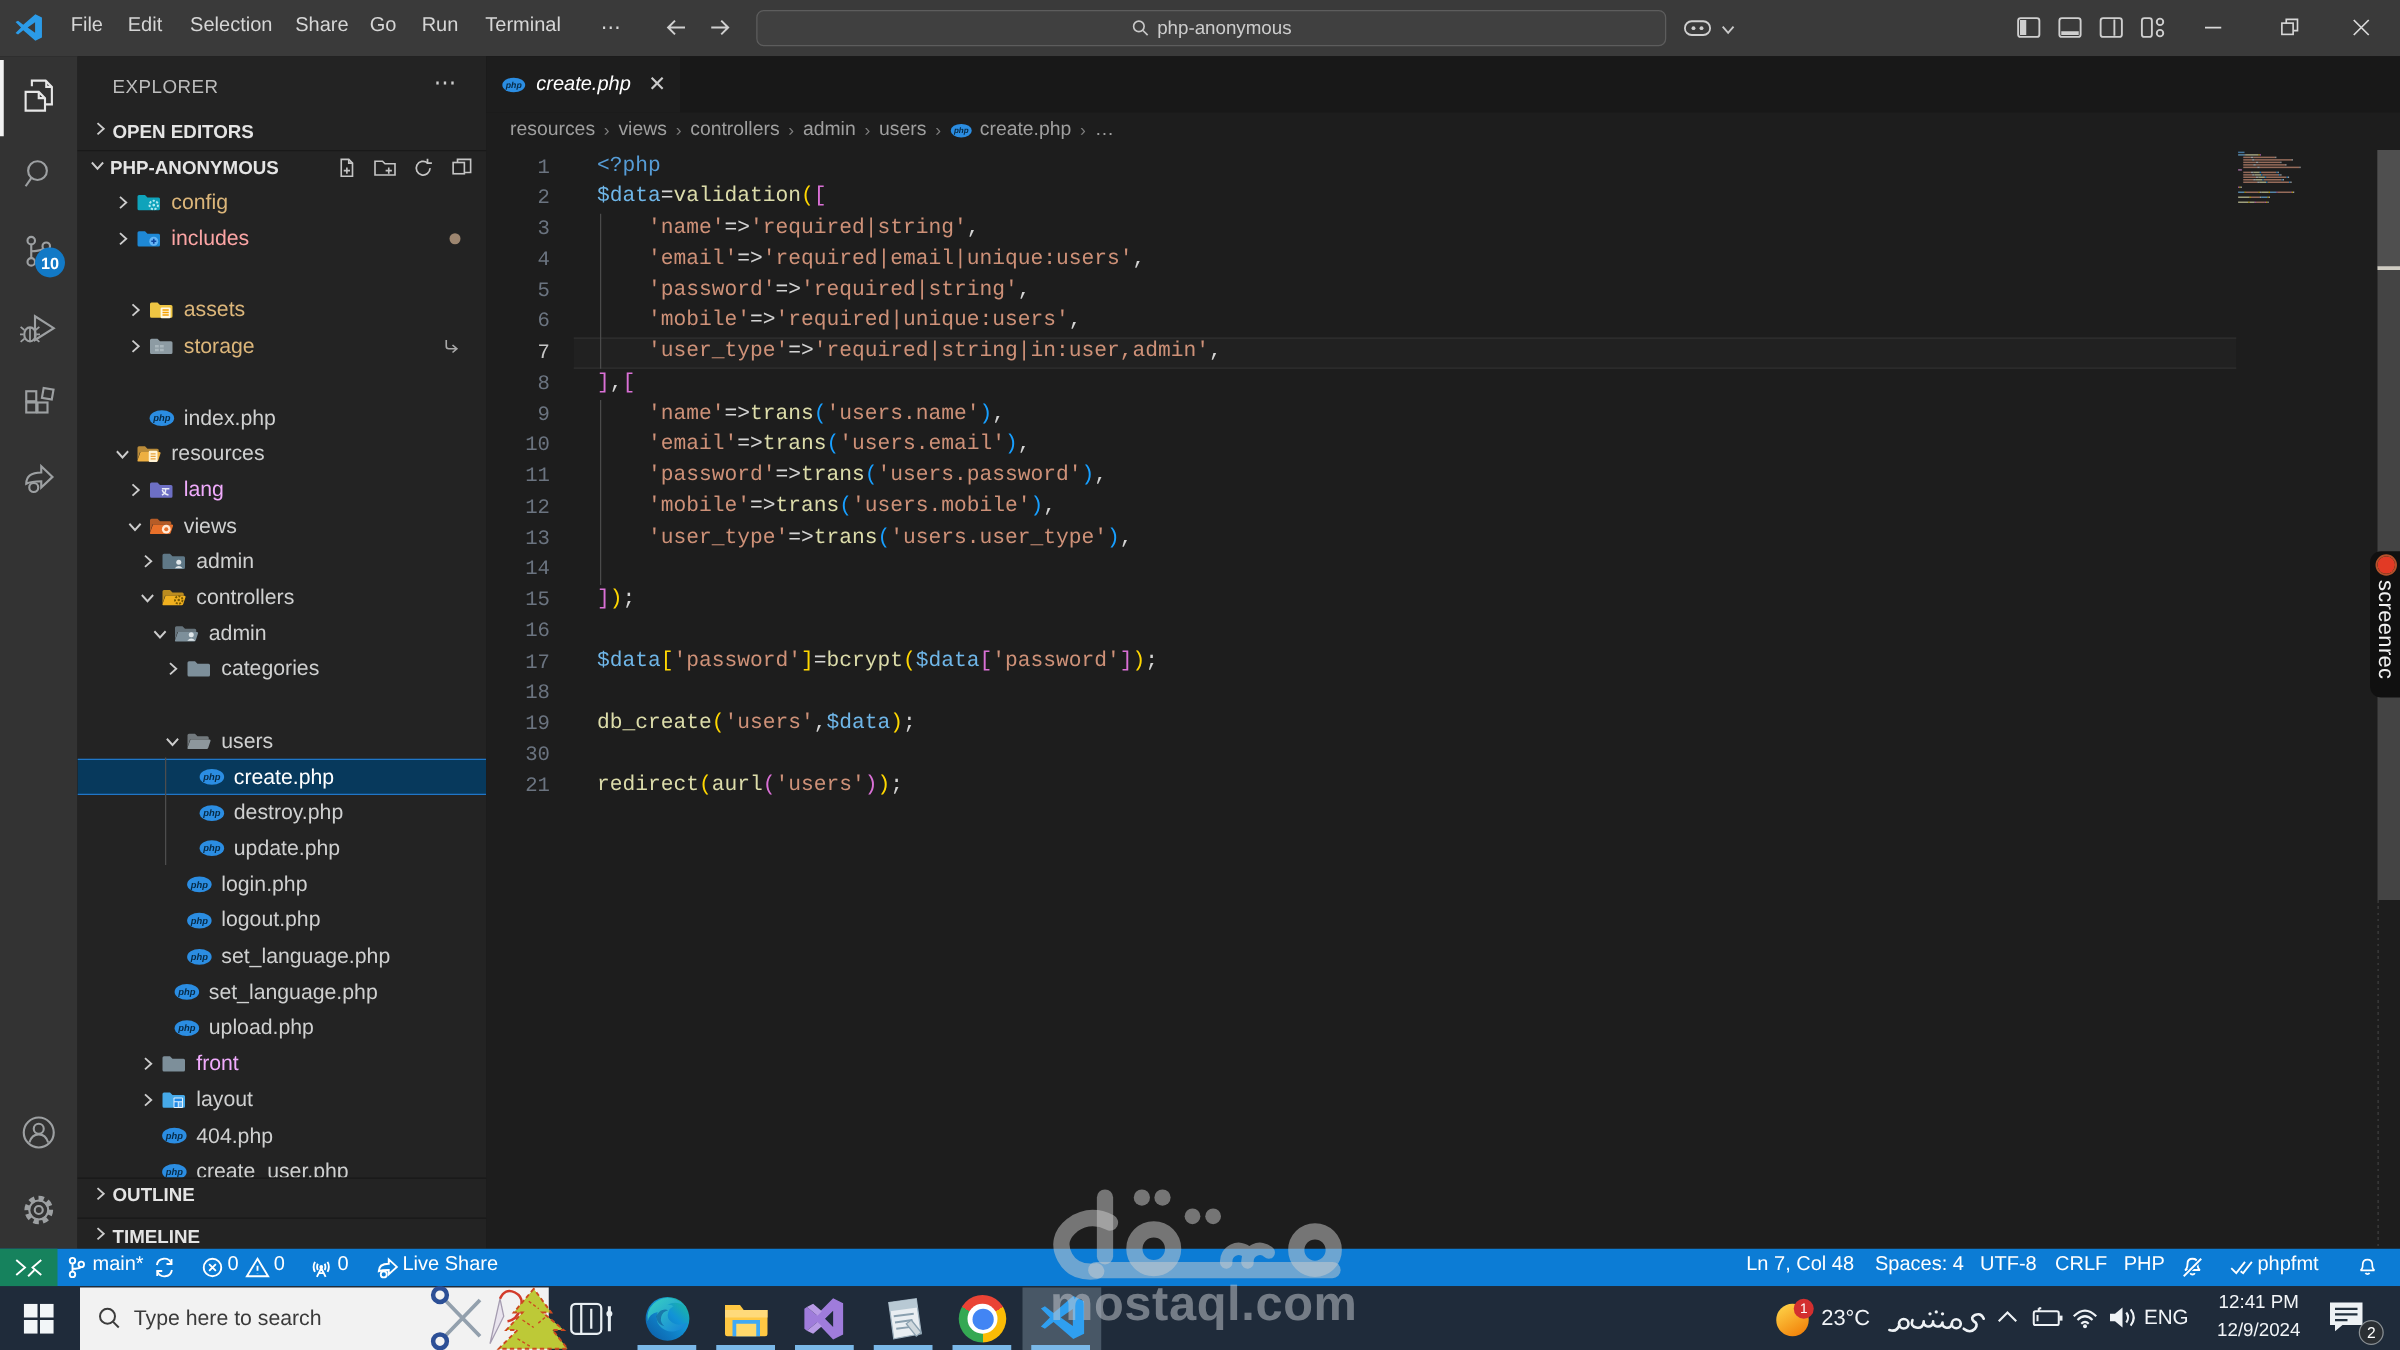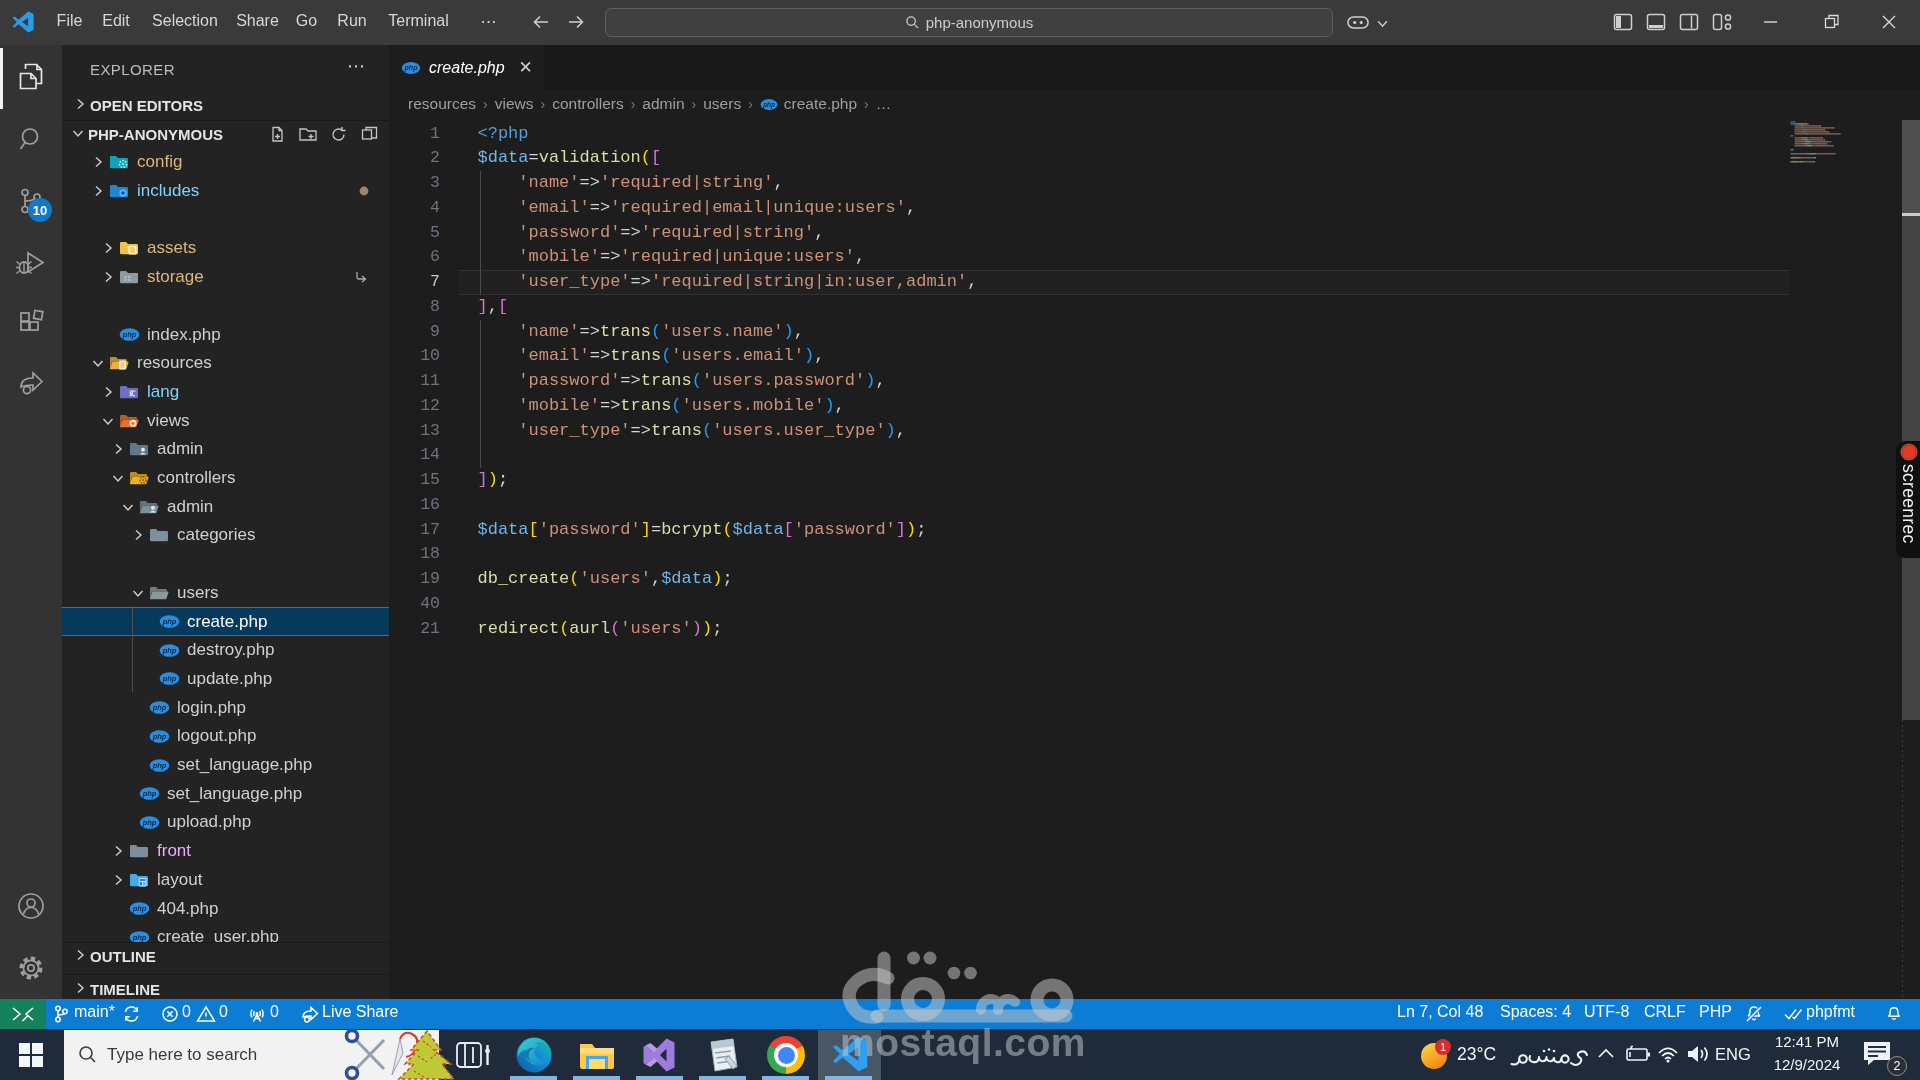--- a/index.html
+++ b/index.html
@@ -219,21 +219,21 @@
             <path d="M6 3.5 L11 8 L6 12.5" fill="none" stroke="#cccccc" stroke-width="1.5"></path>
           </svg>
         </span>
         <span class="ticon">
           <svg width="20" height="16" viewBox="0 0 20 16">
             <path d="M1 3.2 Q1 2 2.2 2 H7 L9 4 H17.8 Q19 4 19 5.2 V13 Q19 14.2 17.8 14.2 H2.2 Q1 14.2 1 13 Z" fill="#1e88d5"></path>
             <circle cx="14" cy="10" r="3.6" fill="#64b5f6"></circle>
             <path d="M14 8 v4 M12 10 h4" stroke="#0d47a1" stroke-width="1.3"></path>
           </svg>
         </span>
-        <span class="tlab" style="color:#7dd3fc">includes</span>
+        <span class="tlab" style="color:#fca5a5">includes</span>
         <span class="badge">
           <svg width="10" height="10">
             <circle cx="5" cy="5" r="4.4" fill="#9d8670"></circle>
           </svg>
         </span>
       </div>
 <div class="trow" style="top:86.1px">
         <span class="tind" style="width:38px"></span>
         <span class="tchev">
           <svg width="16" height="16" viewBox="0 0 16 16">
@@ -306,21 +306,21 @@
           <svg width="16" height="16" viewBox="0 0 16 16">
             <path d="M6 3.5 L11 8 L6 12.5" fill="none" stroke="#cccccc" stroke-width="1.5"></path>
           </svg>
         </span>
         <span class="ticon">
           <svg width="20" height="16" viewBox="0 0 20 16">
             <path d="M1 3.2 Q1 2 2.2 2 H7 L9 4 H17.8 Q19 4 19 5.2 V13 Q19 14.2 17.8 14.2 H2.2 Q1 14.2 1 13 Z" fill="#6d6fc4"></path>
             <path d="M10.5 7 h6 M13.5 7 v1 q0 3 -3 4 M10.8 8 q1 3 5 4" stroke="#e8eaf6" stroke-width="1.2" fill="none"></path>
           </svg>
         </span>
-        <span class="tlab" style="color:#7dd3fc">lang</span>
+        <span class="tlab" style="color:#f0abfc">lang</span>
       </div>
 <div class="trow" style="top:258.3px">
         <span class="tind" style="width:38px"></span>
         <span class="tchev">
           <svg width="16" height="16" viewBox="0 0 16 16">
             <path d="M3.5 6 L8 11 L12.5 6" fill="none" stroke="#cccccc" stroke-width="1.5"></path>
           </svg>
         </span>
         <span class="ticon">
           <svg width="20" height="16" viewBox="0 0 20 16">
@@ -618,21 +618,21 @@
 <div class="gl">10</div>
 <div class="gl">11</div>
 <div class="gl">12</div>
 <div class="gl">13</div>
 <div class="gl">14</div>
 <div class="gl">15</div>
 <div class="gl">16</div>
 <div class="gl">17</div>
 <div class="gl">18</div>
 <div class="gl">19</div>
-<div class="gl">40</div>
+<div class="gl">30</div>
 <div class="gl">21</div>
     </div>
 <div class="code"><div class="cl"><span style="color:#569cd6">&lt;?php</span></div><div class="cl"><span style="color:#6fb6e8">$data</span><span style="color:#d4d4d4">=</span><span style="color:#dcdcaa">validation</span><span style="color:#ffd700">(</span><span style="color:#da70d6">[</span></div><div class="cl">    <span style="color:#ce9178">'name'</span><span style="color:#d4d4d4">=&gt;</span><span style="color:#ce9178">'required|string'</span><span style="color:#d4d4d4">,</span></div><div class="cl">    <span style="color:#ce9178">'email'</span><span style="color:#d4d4d4">=&gt;</span><span style="color:#ce9178">'required|email|unique:users'</span><span style="color:#d4d4d4">,</span></div><div class="cl">    <span style="color:#ce9178">'password'</span><span style="color:#d4d4d4">=&gt;</span><span style="color:#ce9178">'required|string'</span><span style="color:#d4d4d4">,</span></div><div class="cl">    <span style="color:#ce9178">'mobile'</span><span style="color:#d4d4d4">=&gt;</span><span style="color:#ce9178">'required|unique:users'</span><span style="color:#d4d4d4">,</span></div><div class="cl">    <span style="color:#ce9178">'user_type'</span><span style="color:#d4d4d4">=&gt;</span><span style="color:#ce9178">'required|string|in:user,admin'</span><span style="color:#d4d4d4">,</span></div><div class="cl"><span style="color:#da70d6">]</span><span style="color:#d4d4d4">,</span><span style="color:#da70d6">[</span></div><div class="cl">    <span style="color:#ce9178">'name'</span><span style="color:#d4d4d4">=&gt;</span><span style="color:#dcdcaa">trans</span><span style="color:#179fff">(</span><span style="color:#ce9178">'users.name'</span><span style="color:#179fff">)</span><span style="color:#d4d4d4">,</span></div><div class="cl">    <span style="color:#ce9178">'email'</span><span style="color:#d4d4d4">=&gt;</span><span style="color:#dcdcaa">trans</span><span style="color:#179fff">(</span><span style="color:#ce9178">'users.email'</span><span style="color:#179fff">)</span><span style="color:#d4d4d4">,</span></div><div class="cl">    <span style="color:#ce9178">'password'</span><span style="color:#d4d4d4">=&gt;</span><span style="color:#dcdcaa">trans</span><span style="color:#179fff">(</span><span style="color:#ce9178">'users.password'</span><span style="color:#179fff">)</span><span style="color:#d4d4d4">,</span></div><div class="cl">    <span style="color:#ce9178">'mobile'</span><span style="color:#d4d4d4">=&gt;</span><span style="color:#dcdcaa">trans</span><span style="color:#179fff">(</span><span style="color:#ce9178">'users.mobile'</span><span style="color:#179fff">)</span><span style="color:#d4d4d4">,</span></div><div class="cl">    <span style="color:#ce9178">'user_type'</span><span style="color:#d4d4d4">=&gt;</span><span style="color:#dcdcaa">trans</span><span style="color:#179fff">(</span><span style="color:#ce9178">'users.user_type'</span><span style="color:#179fff">)</span><span style="color:#d4d4d4">,</span></div><div class="cl"></div><div class="cl"><span style="color:#da70d6">]</span><span style="color:#ffd700">)</span><span style="color:#d4d4d4">;</span></div><div class="cl"></div><div class="cl"><span style="color:#6fb6e8">$data</span><span style="color:#ffd700">[</span><span style="color:#ce9178">'password'</span><span style="color:#ffd700">]</span><span style="color:#d4d4d4">=</span><span style="color:#dcdcaa">bcrypt</span><span style="color:#ffd700">(</span><span style="color:#6fb6e8">$data</span><span style="color:#da70d6">[</span><span style="color:#ce9178">'password'</span><span style="color:#da70d6">]</span><span style="color:#ffd700">)</span><span style="color:#d4d4d4">;</span></div><div class="cl"></div><div class="cl"><span style="color:#dcdcaa">db_create</span><span style="color:#ffd700">(</span><span style="color:#ce9178">'users'</span><span style="color:#d4d4d4">,</span><span style="color:#6fb6e8">$data</span><span style="color:#ffd700">)</span><span style="color:#d4d4d4">;</span></div><div class="cl"></div><div class="cl"><span style="color:#dcdcaa">redirect</span><span style="color:#ffd700">(</span><span style="color:#dcdcaa">aurl</span><span style="color:#da70d6">(</span><span style="color:#ce9178">'users'</span><span style="color:#da70d6">)</span><span style="color:#ffd700">)</span><span style="color:#d4d4d4">;</span></div></div>
 </div>
 <svg class="minimap" width="1920" height="1080" viewBox="0 0 1920 1080" style="pointer-events:none">
     <rect x="1790.5" y="121.3" width="5.1" height="1.2" fill="#569cd6" opacity="0.68"></rect>
     <rect x="1790.5" y="123.3" width="5.1" height="1.2" fill="#6fb6e8" opacity="0.68"></rect>
     <rect x="1795.6" y="123.3" width="1.0" height="1.2" fill="#d4d4d4" opacity="0.68"></rect>
     <rect x="1796.6" y="123.3" width="10.2" height="1.2" fill="#dcdcaa" opacity="0.68"></rect>
     <rect x="1806.8" y="123.3" width="1.0" height="1.2" fill="#ffd700" opacity="0.68"></rect>

